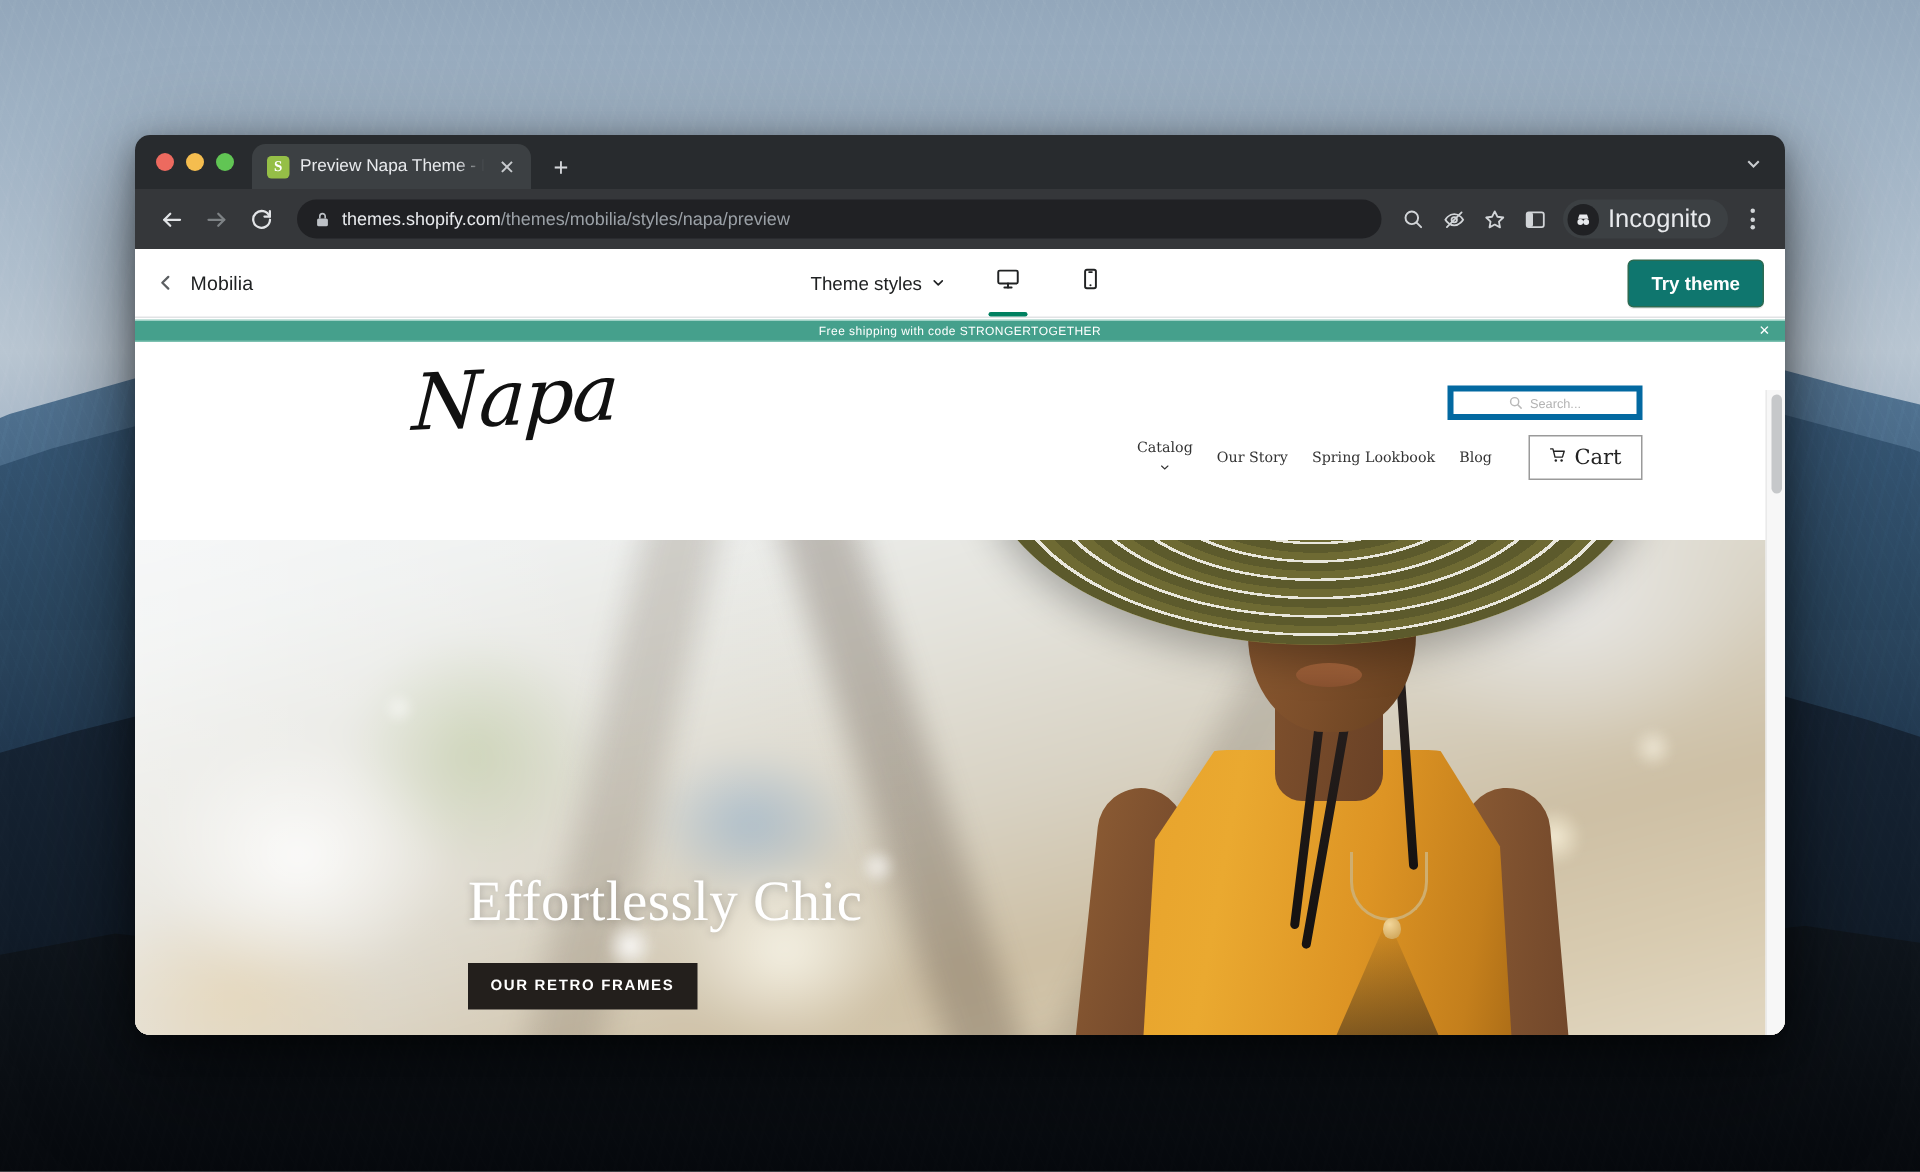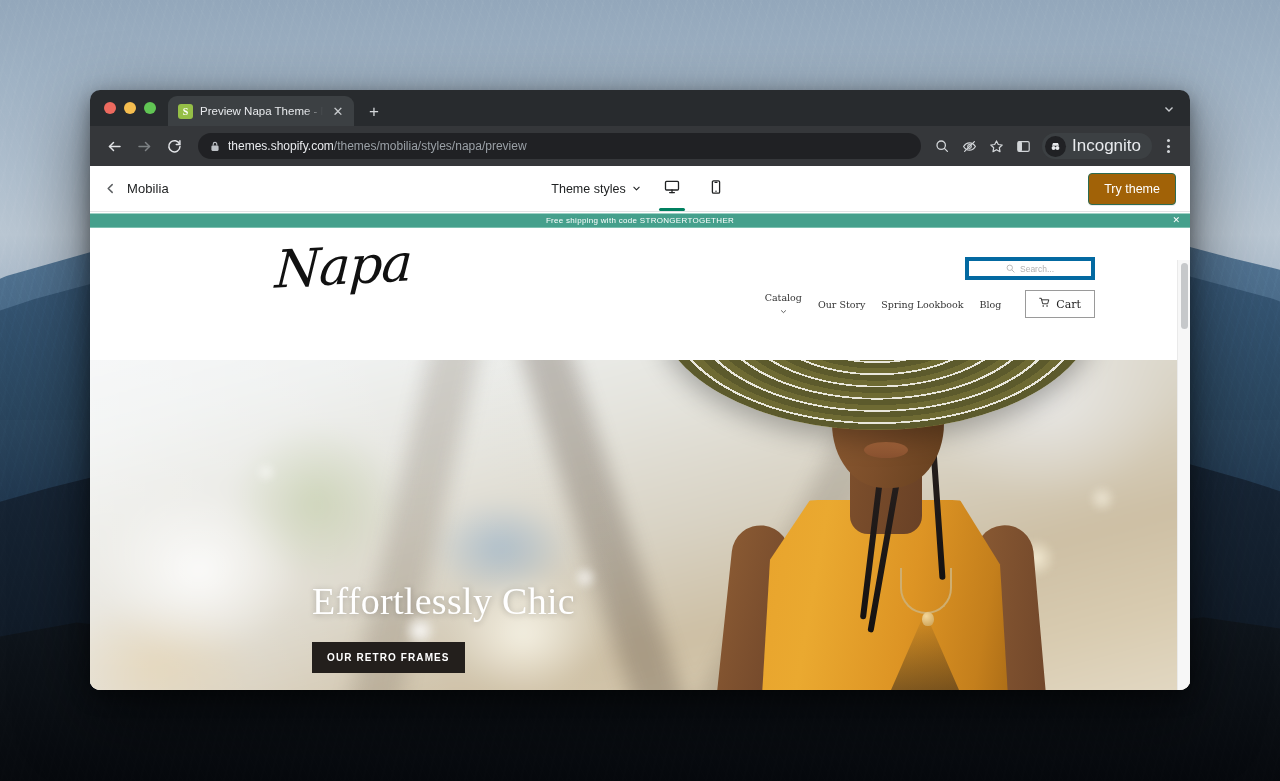--- a/index.html
+++ b/index.html
@@ -201,21 +201,21 @@
     padding: 0 14px;
     position: relative;
   }
   .pb-left { display: flex; align-items: center; gap: 10px; }
   .back-chev { color: #5c5f62; display: flex; align-items: center; }
   .shop-name { font-size: 13px; font-weight: 400; color: #202223; letter-spacing: .1px; }
 
   .pb-center {
     position: absolute; left: 0; right: 0;
     display: flex; align-items: center; justify-content: center;
-    gap: 14px;
+    gap: 25px;
     height: 46px;
     pointer-events: none;
   }
   .pb-center > * { pointer-events: auto; }
   .theme-styles {
     display: flex; align-items: center; gap: 6px;
     font-size: 12.5px; color: #202223;
     padding: 4px 2px;
   }
   .device-btn {
@@ -224,23 +224,23 @@
     color: #202223;
     position: relative;
   }
   .device-btn.active::after {
     content: "";
     position: absolute; left: 2px; right: 2px; bottom: 0;
     height: 2.5px; background: #008060; border-radius: 2px;
   }
   .try-theme {
     margin-left: auto;
-    background: #a16207;
+    background: #0f766e;
     color: #fff;
-    font-size: 12.5px; font-weight: 400;
+    font-size: 12.5px; font-weight: 700;
     padding: 8px 15px;
     border-radius: 4px;
     border: 1px solid #2c6b52;
     box-shadow: 0 1px 0 rgba(0,0,0,.08);
     white-space: nowrap;
   }
 
   
   .store {
     position: absolute;
@@ -305,21 +305,21 @@
     font-family: "DejaVu Serif", serif;
     display: flex; align-items: center; gap: 3px;
     white-space: nowrap;
     flex-direction: column;
   }
   .cart-btn {
     display: flex; align-items: center; gap: 6px;
     border: 1px solid #9a9a9a;
     padding: 6px 13px;
     margin-left: 8px;
-    font-size: 11px;
+    font-size: 14px;
     font-family: "DejaVu Serif", serif;
     color: #222;
   }
 
   
   .hero {
     position: absolute;
     left: 0; right: 0;
     top: 147px; bottom: 0;
     overflow: hidden;

